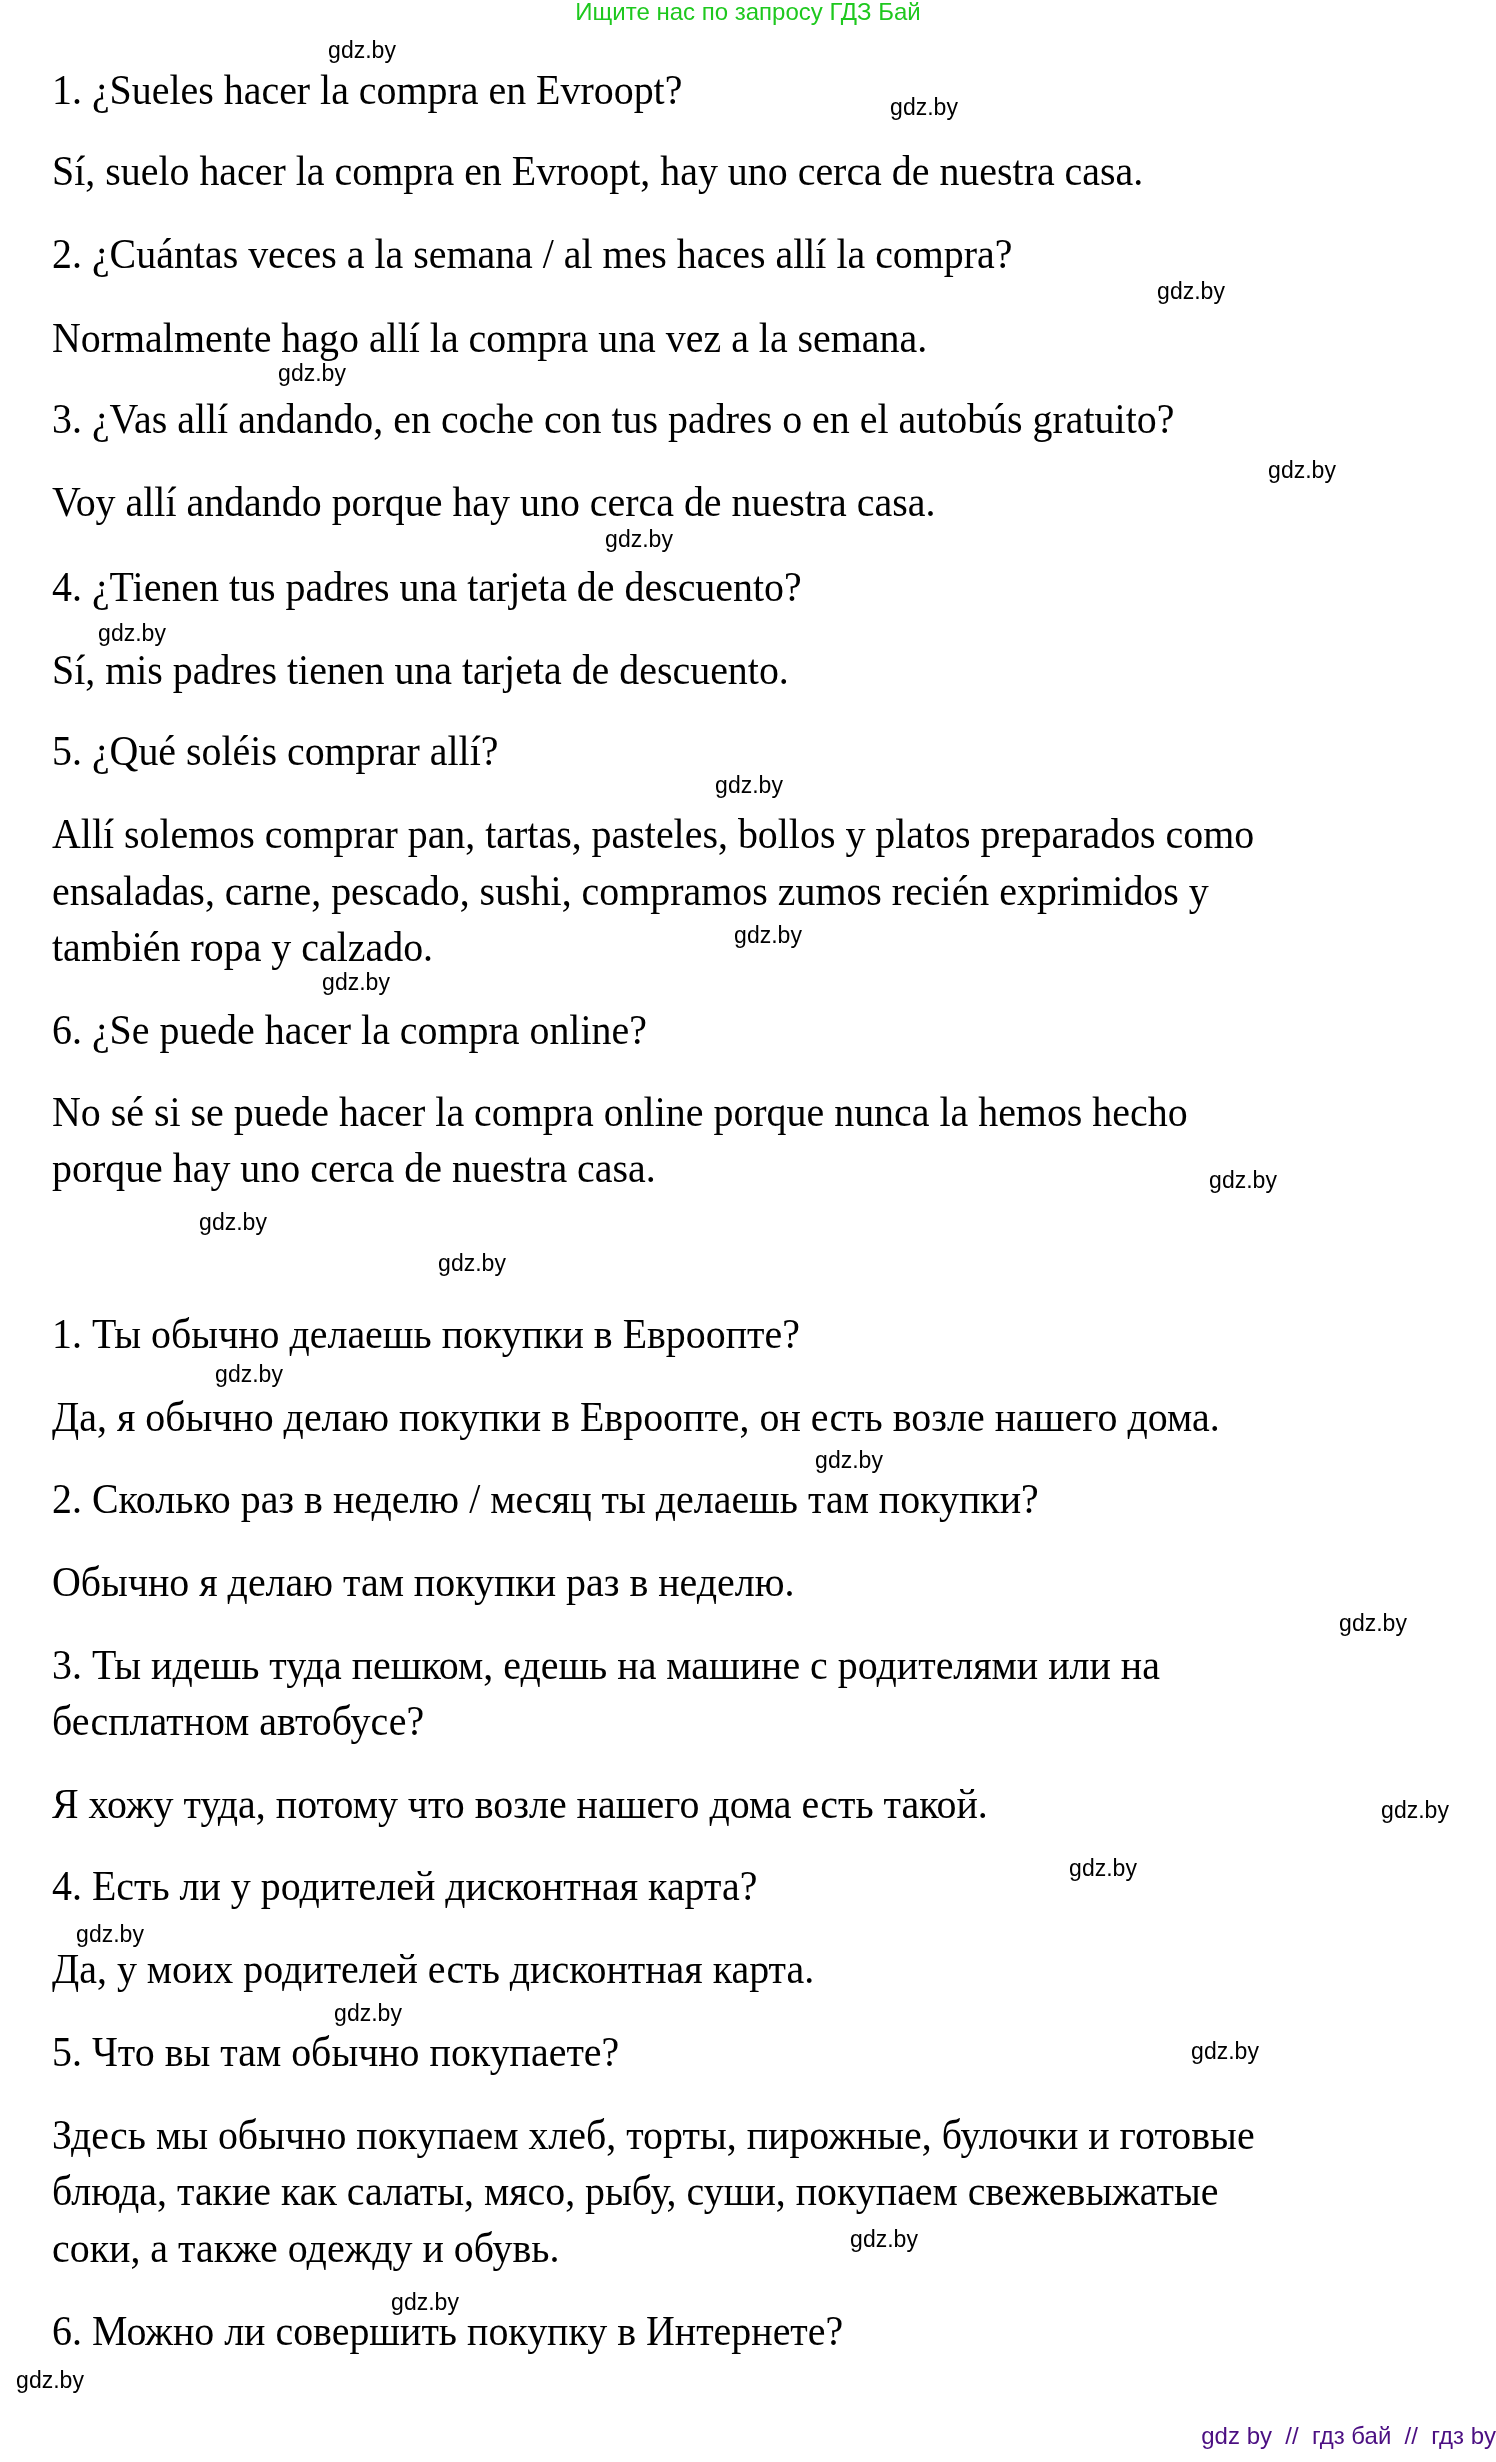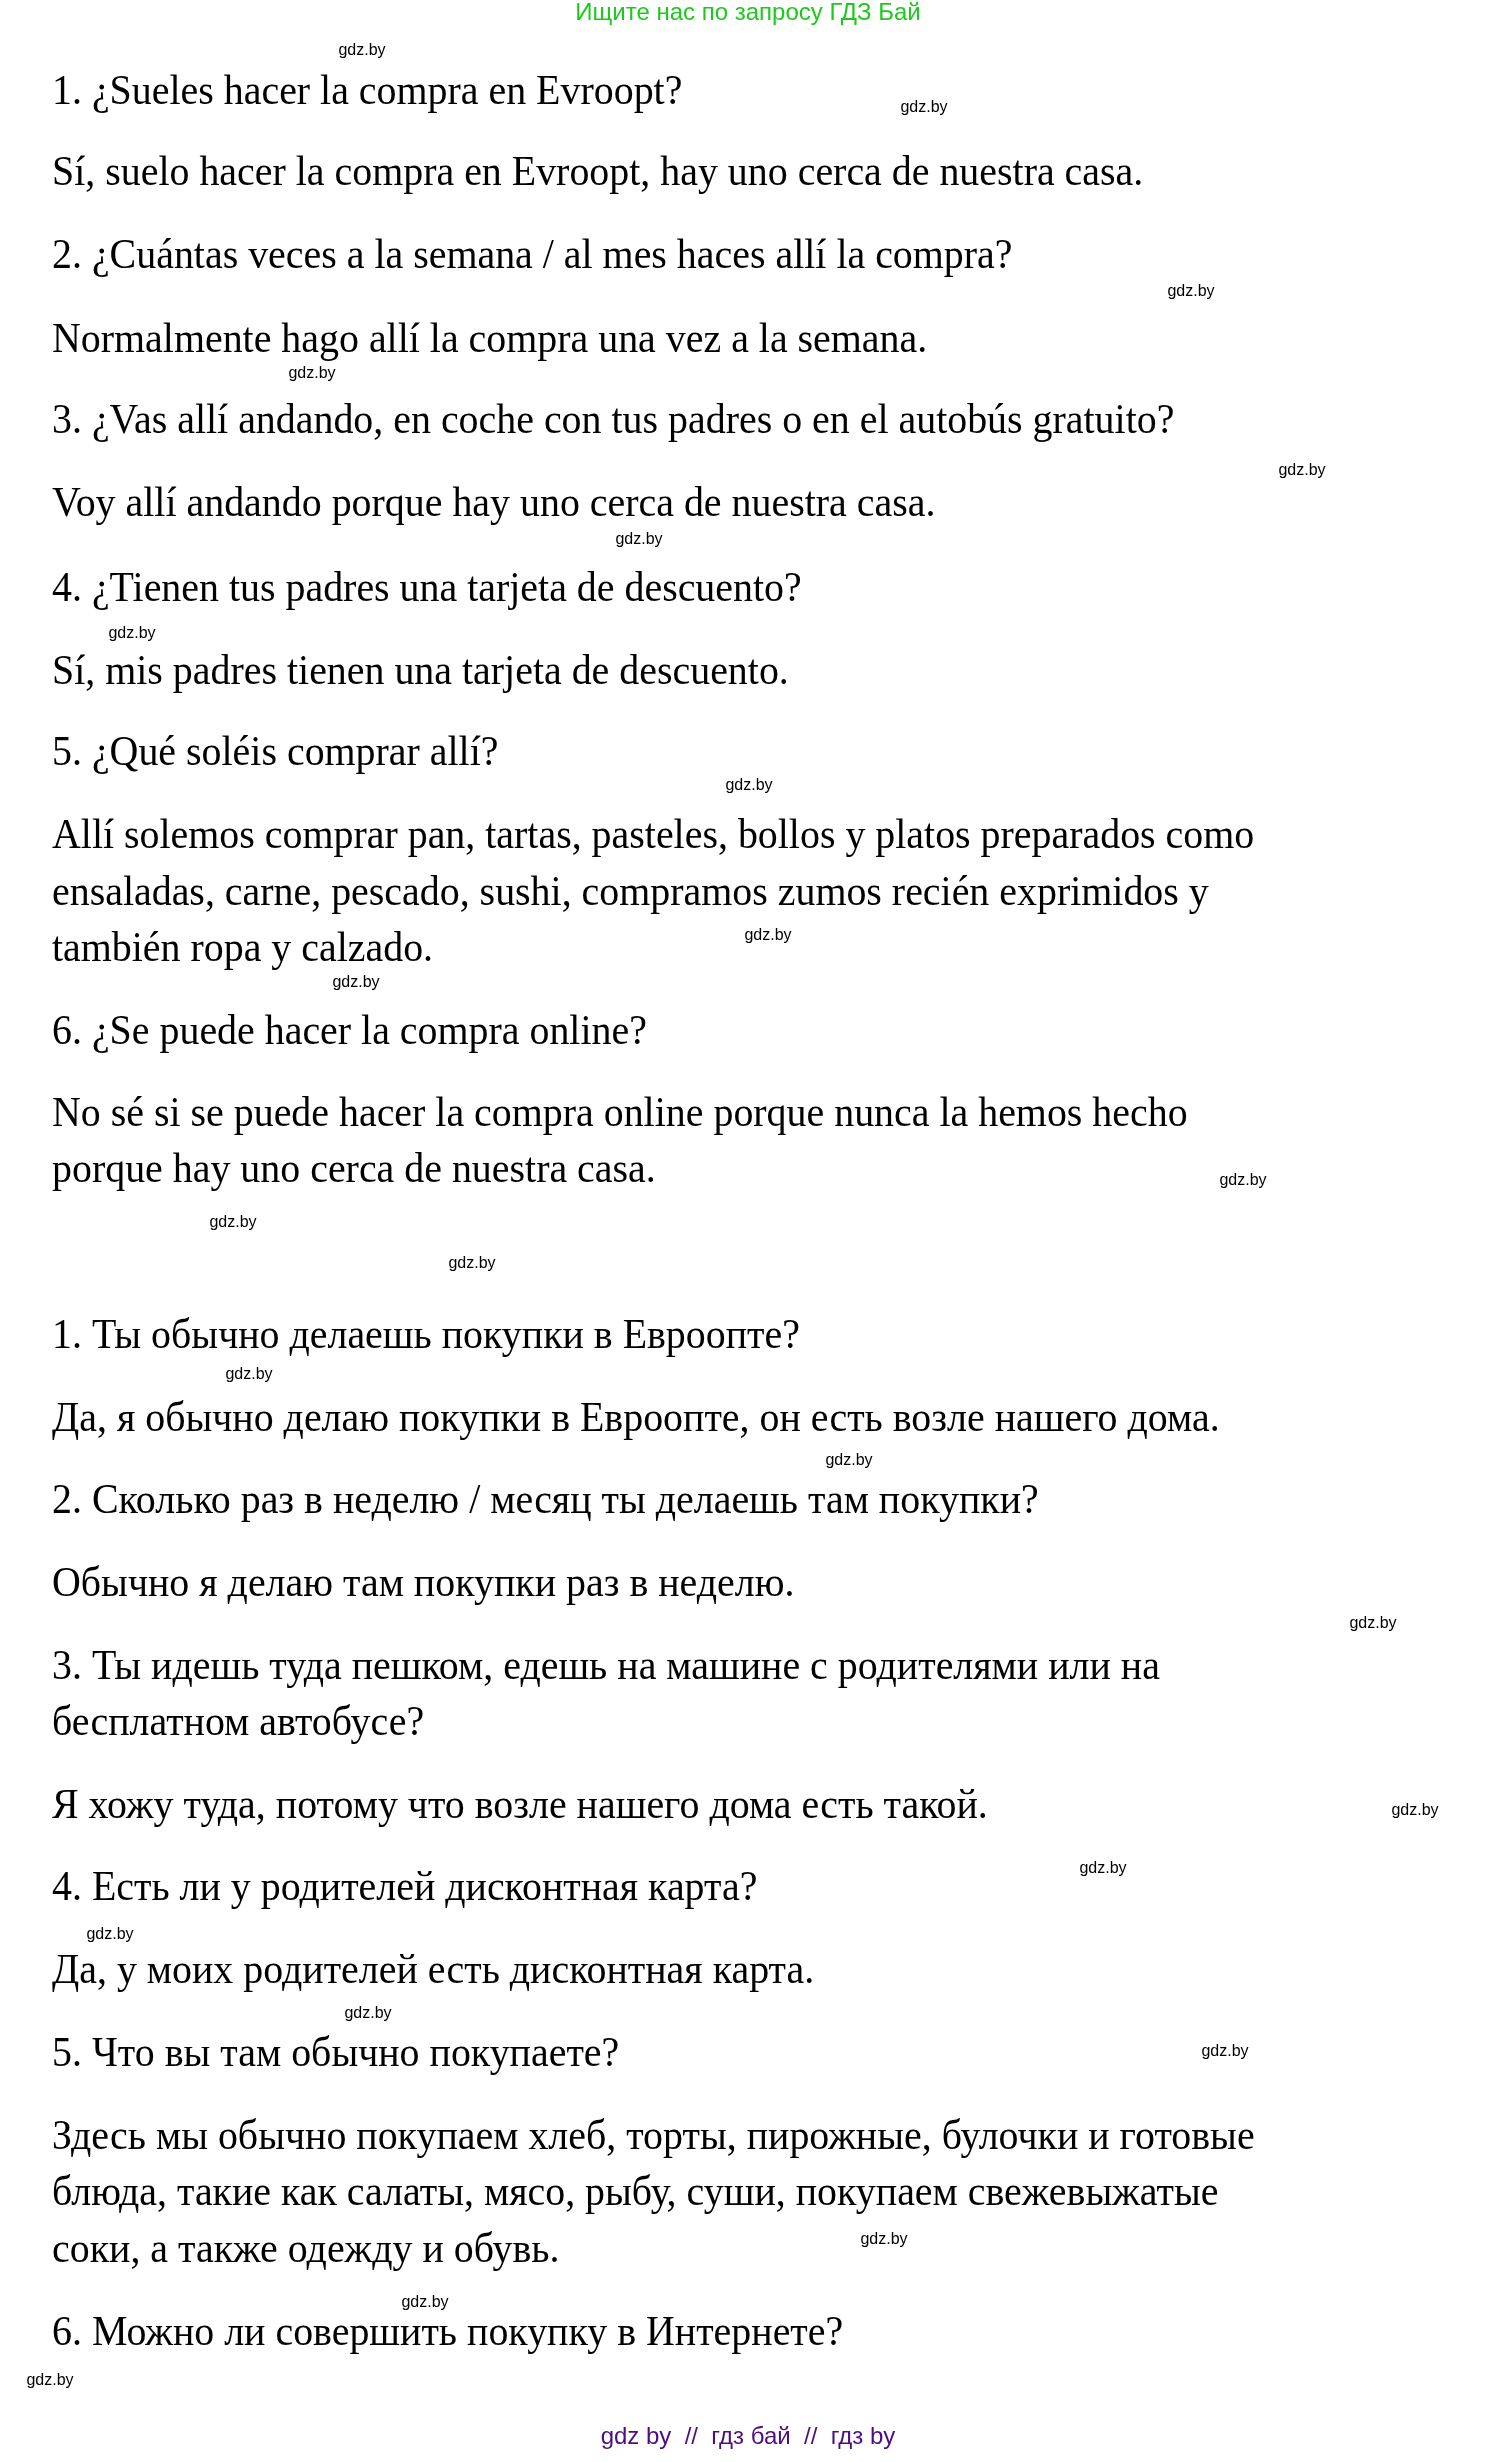--- a/index.html
+++ b/index.html
@@ -1,23 +1,23 @@
 <!DOCTYPE html>
 <html style="font-size:12.5px"><head>
 <meta charset="utf-8">
 <style>
   html, body { margin:0; padding:0; background:#ffffff; }
   body { width:1496px; height:2462px; position:relative; overflow:hidden; }
   .header { position:absolute; top:-1.6px; left:0; width:1496px; text-align:center;
     font-family:"Liberation Sans", sans-serif; font-size:24px; color:#1ec81e; }
-  .footer { position:absolute; top:2422px; left:0; width:1496px; text-align:center;
+  .footer { position:absolute; top:2422px; left:0; width:1496px; text-align:right;
     font-family:"Liberation Sans", sans-serif; font-size:24px; color:#4b0f82; white-space:pre; }
   .line { position:absolute; left:52px; font-family:"Liberation Serif", serif; font-size:42px;
     color:#000; white-space:nowrap; line-height:1; transform:scaleX(0.95); transform-origin:left top; }
-  .wm { position:absolute; font-family:"Liberation Sans", sans-serif; font-size:16px; color:#000;
+  .wm { position:absolute; font-family:"Liberation Sans", sans-serif; font-size:23px; color:#000;
     white-space:nowrap; line-height:1; transform:translate(-50%,-50%); }
 </style>
 </head>
 <body>
 
 <div class="header">Ищите нас по запросу ГДЗ Бай</div>
 
 <div>
   <div class="line" style="top:69px">1. ¿Sueles hacer la compra en Evroopt?</div>
   <div class="line" style="top:150px">Sí, suelo hacer la compra en Evroopt, hay uno cerca de nuestra casa.</div>

